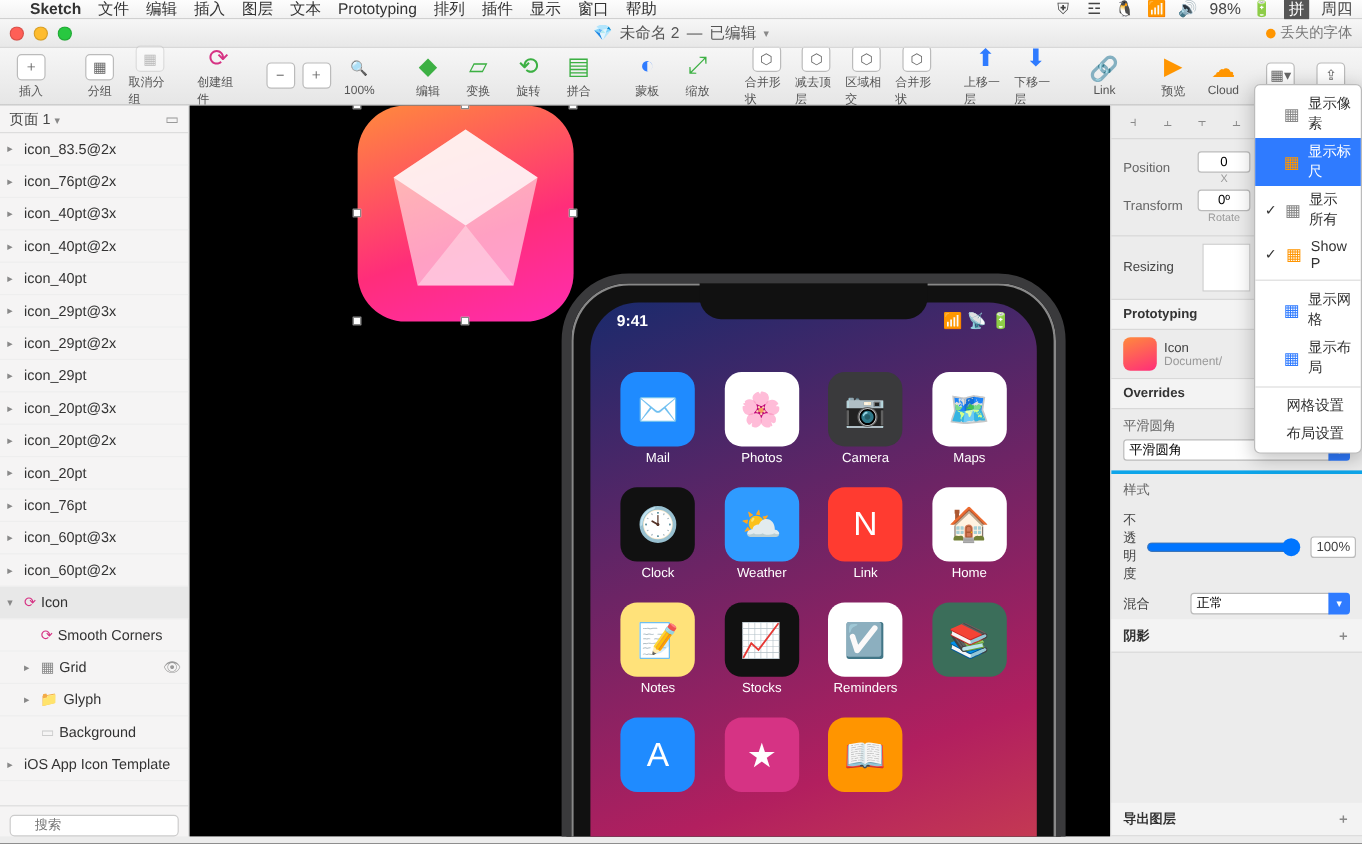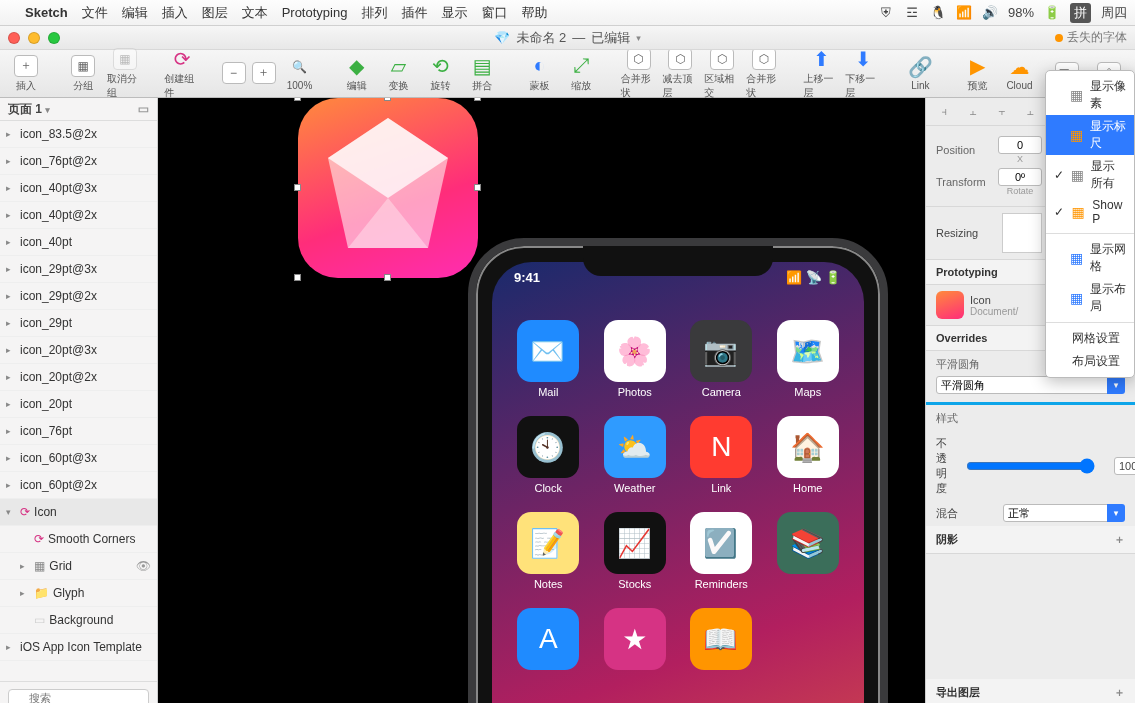--- a/index.html
+++ b/index.html
@@ -1,36 +1,36 @@
 <!DOCTYPE html>
 <html><head>
 <meta charset="utf-8">
 <style>
 * { box-sizing: border-box; margin: 0; padding: 0; font-family: -apple-system, "Helvetica Neue", sans-serif; }
 body { width: 1135px; height: 703px; overflow: hidden; background: #ececec; font-size: 12px; color: #333; }
-.menubar { height: 26px; background: linear-gradient(#fdfdfd,#f2f2f2); border-bottom: 1px solid #d0d0d0; display: flex; align-items: center; padding: 0 8px; position: relative; }
+.menubar { height: 16px; background: linear-gradient(#fdfdfd,#f2f2f2); border-bottom: 1px solid #d0d0d0; display: flex; align-items: center; padding: 0 8px; position: relative; }
 .menubar .apple { font-size: 14px; margin-right: 10px; }
 .menubar .mi { margin: 0 7px; font-size: 13px; cursor: default; }
 .menubar .mi.bold { font-weight: 600; }
 .menubar .right { margin-left: auto; display: flex; align-items: center; gap: 10px; font-size: 13px; }
 .menubar .mbicon { width: 16px; height: 16px; display: inline-flex; align-items: center; justify-content: center; }
 .titlebar { height: 24px; background: linear-gradient(#f6f6f6,#e8e8e8); display: flex; align-items: center; padding: 0 8px; position: relative; border-bottom: 1px solid #d8d8d8; }
 .traffic { display: flex; gap: 8px; }
 .traffic .dot { width: 12px; height: 12px; border-radius: 50%; border: 0.5px solid rgba(0,0,0,.15); }
 .dot.red { background: #ff5f57; } .dot.yellow { background: #febc2e; } .dot.green { background: #28c840; }
 .titlebar .title { position: absolute; left: 50%; transform: translateX(-50%); display: flex; align-items: center; gap: 6px; color: #555; font-size: 13px; }
 .titlebar .fontwarn { margin-left: auto; display: flex; align-items: center; gap: 4px; color: #777; font-size: 12px; }
 .toolbar { height: 48px; background: linear-gradient(#f6f6f6,#e6e6e6); border-bottom: 1px solid #bcbcbc; display: flex; align-items: center; padding: 0 8px; gap: 6px; }
 .tbtn { display: flex; flex-direction: column; align-items: center; width: 38px; font-size: 10px; color: #555; cursor: default; }
 .tbtn .ticon { width: 24px; height: 22px; border: 1px solid #bbb; border-radius: 4px; background: #fff; display: flex; align-items: center; justify-content: center; font-size: 12px; color: #666; margin-bottom: 2px; }
 .tbtn.colored .ticon { border: none; background: none; font-size: 20px; }
 .sep { width: 10px; }
 .main { display: flex; height: calc(703px - 22px - 24px - 48px); position: relative; }
 .left { width: 158px; background: #f5f4f4; border-right: 1px solid #cfcfcf; display: flex; flex-direction: column; }
-.left .pagehdr { height: 23px; display: flex; align-items: center; padding: 0 8px; font-size: 12px; color: #444; border-bottom: 1px solid #ddd; justify-content: space-between; font-weight: bold; }
+.left .pagehdr { height: 23px; display: flex; align-items: center; padding: 0 8px; font-size: 12px; color: #444; border-bottom: 1px solid #ddd; justify-content: space-between; }
 .left .layers { flex: 1; overflow: hidden; }
 .layer { height: 27px; display: flex; align-items: center; padding-left: 6px; font-size: 12px; color: #333; border-bottom: 1px solid #eee; cursor: default; gap: 4px; }
 .layer .tri { color: #888; width: 10px; font-size: 9px; }
 .layer.indent1 { padding-left: 20px; }
 .layer.sel { background: #e8e8e8; }
 .layer .eye { margin-left: auto; margin-right: 6px; color: #999; }
 .left .search { height: 26px; border-top: 1px solid #ddd; display: flex; align-items: flex-end; padding: 0 8px; }
 .left .search input { width: 100%; border: 1px solid #ccc; border-radius: 4px; padding: 2px 6px 2px 20px; font-size: 11px; background: #fff; }
 .canvas { flex: 1; background: #000; position: relative; overflow: hidden; }
 .appicon { position: absolute; left: 140px; top: 0px; width: 180px; height: 180px; border-radius: 40px; background: linear-gradient(160deg,#ff8a3c 0%,#ff2d7a 60%,#ff2db1 100%); }
@@ -52,21 +52,21 @@
 .kvrow .lab { width: 56px; color: #666; }
 .kvrow .val { display: flex; flex-direction: column; align-items: center; }
 .kvrow .val input { width: 44px; border: 1px solid #bbb; border-radius: 3px; padding: 2px 3px; font-size: 11px; text-align: center; background: #fff; }
 .kvrow .val .sub { font-size: 9px; color: #999; }
 .secthdr { font-weight: 600; color: #333; padding: 6px 10px; border-bottom: 1px solid #d8d8d8; background: #f3f3f3; display: flex; justify-content: space-between; align-items: center; }
 .symrow { display: flex; align-items: center; gap: 6px; padding: 6px 10px; border-bottom: 1px solid #d8d8d8; }
 .symrow .sth { width: 28px; height: 28px; border-radius: 6px; background: linear-gradient(160deg,#ff8a3c,#ff2d7a); }
 .sel-drop { display: flex; margin: 4px 10px 8px; }
 .sel-drop select { flex: 1; border: 1px solid #bbb; border-radius: 3px; padding: 2px 4px; background: #fff; font-size: 11px; appearance: none; }
 .sel-drop .dd { width: 18px; background: #2f7bff; border-radius: 0 3px 3px 0; margin-left: -3px; display: flex; align-items: center; justify-content: center; color: #fff; font-size: 9px; }
-.oprow { display: flex; align-items: center; padding: 4px 10px; gap: 19px; }
+.oprow { display: flex; align-items: center; padding: 4px 10px; gap: 8px; }
 .oprow input[type=range] { flex: 1; }
 .oprow .pct { border: 1px solid #bbb; border-radius: 3px; padding: 2px 4px; width: 46px; text-align: right; background: #fff; }
 .resizing { display: flex; align-items: center; gap: 10px; }
 .resizing .sq { width: 40px; height: 40px; border: 1px solid #ccc; background: #fff; position: relative; }
 .dropdown { position: absolute; top: 70px; right: 0; width: 90px; background: #fff; border: 1px solid #bbb; border-radius: 5px; box-shadow: 0 4px 16px rgba(0,0,0,.25); padding: 4px 0; z-index: 50; font-size: 12px; }
 .dropdown .ditem { display: flex; align-items: center; gap: 6px; padding: 3px 8px; cursor: default; }
 .dropdown .ditem.sel { background: #2f7bff; color: #fff; }
 .dropdown .ditem .chk { width: 12px; }
 .dropdown .dsep { height: 1px; background: #ddd; margin: 4px 0; }
 .dropdown .dicon { width: 20px; height: 20px; display: flex; align-items: center; justify-content: center; border-radius: 3px; font-size: 14px; }

